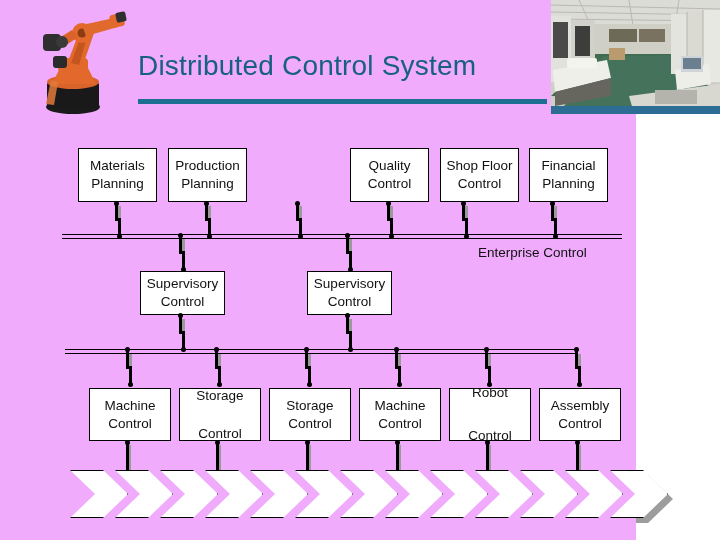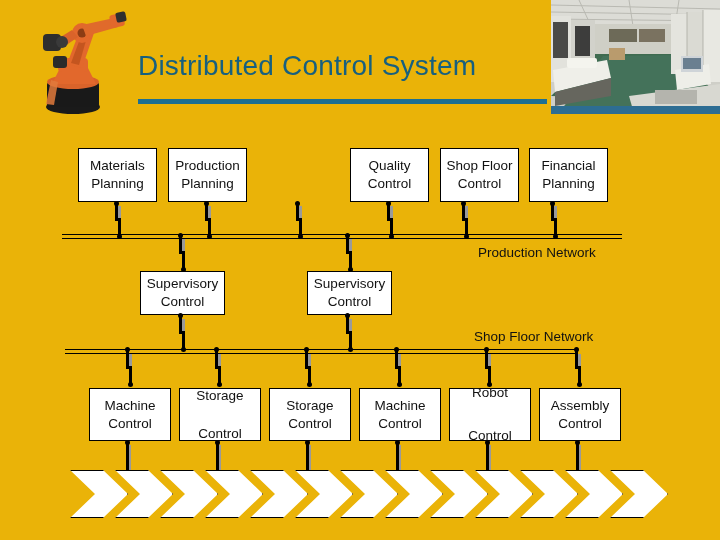--- a/index.html
+++ b/index.html
@@ -1,21 +1,21 @@
 <!DOCTYPE html>
 <html><head>
 <meta charset="utf-8">
 <style>
   html,body{margin:0;padding:0;}
   body{
     width:720px;height:540px;overflow:hidden;background:#ffffff;
     font-family:"Liberation Sans","DejaVu Sans",sans-serif;
     position:relative;
   }
-  #slide{position:absolute;left:0;top:0;width:720px;height:540px;background:#eab308;}
+  #slide{position:absolute;left:0;top:0;width:636px;height:540px;background:#f0abfc;}
 
   
   .robot-img{position:absolute;left:10px;top:6px;width:120px;height:112px;}
   .photo-img{position:absolute;left:551px;top:0;width:169px;height:110px;}
   .photo-accent{position:absolute;left:551px;top:106px;width:169px;height:8px;background:#2d6d93;}
 
   .slide-title{
     position:absolute;left:138px;top:50px;width:420px;
     font-size:28px;letter-spacing:0.2px;color:#17607f;
     font-family:"Liberation Sans","DejaVu Sans",sans-serif;
@@ -211,21 +211,21 @@
   <div class="conn" style="left:550px;top:202px;width:14px;height:36px;">
     <div class="shadow" style="left:4px;top:4px;width:3px;height:32px;"></div>
     <div class="seg" style="left:1px;top:0;width:3px;height:18px;"></div>
     <div class="jog" style="left:1px;top:16px;width:6px;"></div>
     <div class="seg" style="left:4px;top:16px;width:3px;height:20px;"></div>
     <div class="dot" style="left:0px;top:-1px;"></div>
     <div class="dot" style="left:3px;top:32px;"></div>
   </div>
 
   <div class="bus" style="left:62px;top:234px;width:560px;"></div>
-  <div class="net-label" style="left:478px;top:245px;">Production Network</div>
+  <div class="net-label" style="left:478px;top:245px;">Enterprise Control</div>
 
   <div class="conn" style="left:178px;top:235px;width:14px;height:36px;">
     <div class="shadow" style="left:4px;top:4px;width:3px;height:32px;"></div>
     <div class="seg" style="left:1px;top:0;width:3px;height:18px;"></div>
     <div class="jog" style="left:1px;top:16px;width:6px;"></div>
     <div class="seg" style="left:4px;top:16px;width:3px;height:20px;"></div>
     <div class="dot" style="left:0px;top:-2px;"></div>
     <div class="dot" style="left:3px;top:32px;"></div>
   </div>
   <div class="conn" style="left:345px;top:235px;width:14px;height:36px;">
@@ -256,21 +256,20 @@
   </div>
   <div class="conn" style="left:345px;top:315px;width:14px;height:36px;">
     <div class="shadow" style="left:4px;top:4px;width:3px;height:32px;"></div>
     <div class="seg" style="left:1px;top:0;width:3px;height:18px;"></div>
     <div class="jog" style="left:1px;top:16px;width:6px;"></div>
     <div class="seg" style="left:4px;top:16px;width:3px;height:20px;"></div>
     <div class="dot" style="left:0px;top:-2px;"></div>
     <div class="dot" style="left:3px;top:32px;"></div>
   </div>
 
-  <div class="net-label" style="left:474px;top:329px;">Shop Floor Network</div>
   <div class="bus" style="left:65px;top:349px;width:513px;"></div>
 
   <div class="conn" style="left:125px;top:350px;width:14px;height:36px;">
     <div class="shadow" style="left:4px;top:4px;width:3px;height:32px;"></div>
     <div class="seg" style="left:1px;top:0;width:3px;height:18px;"></div>
     <div class="jog" style="left:1px;top:16px;width:6px;"></div>
     <div class="seg" style="left:4px;top:16px;width:3px;height:20px;"></div>
     <div class="dot" style="left:0px;top:-3px;"></div>
     <div class="dot" style="left:3px;top:32px;"></div>
   </div>

